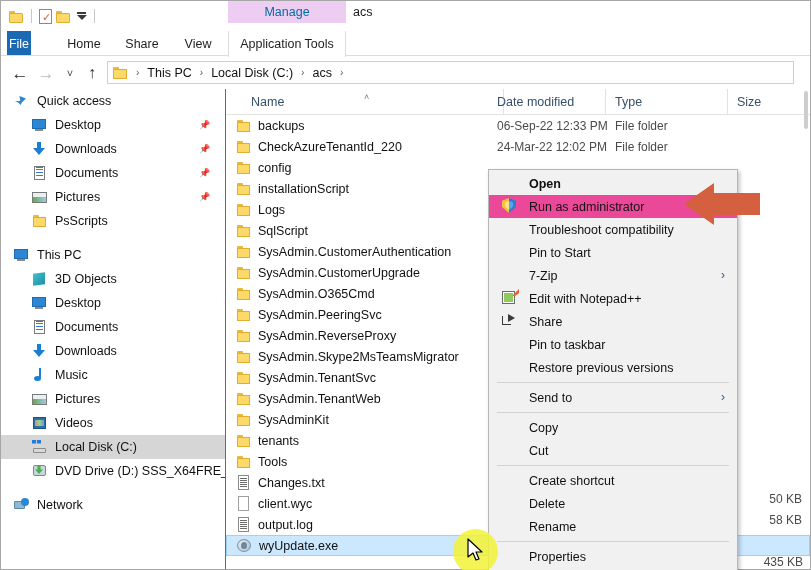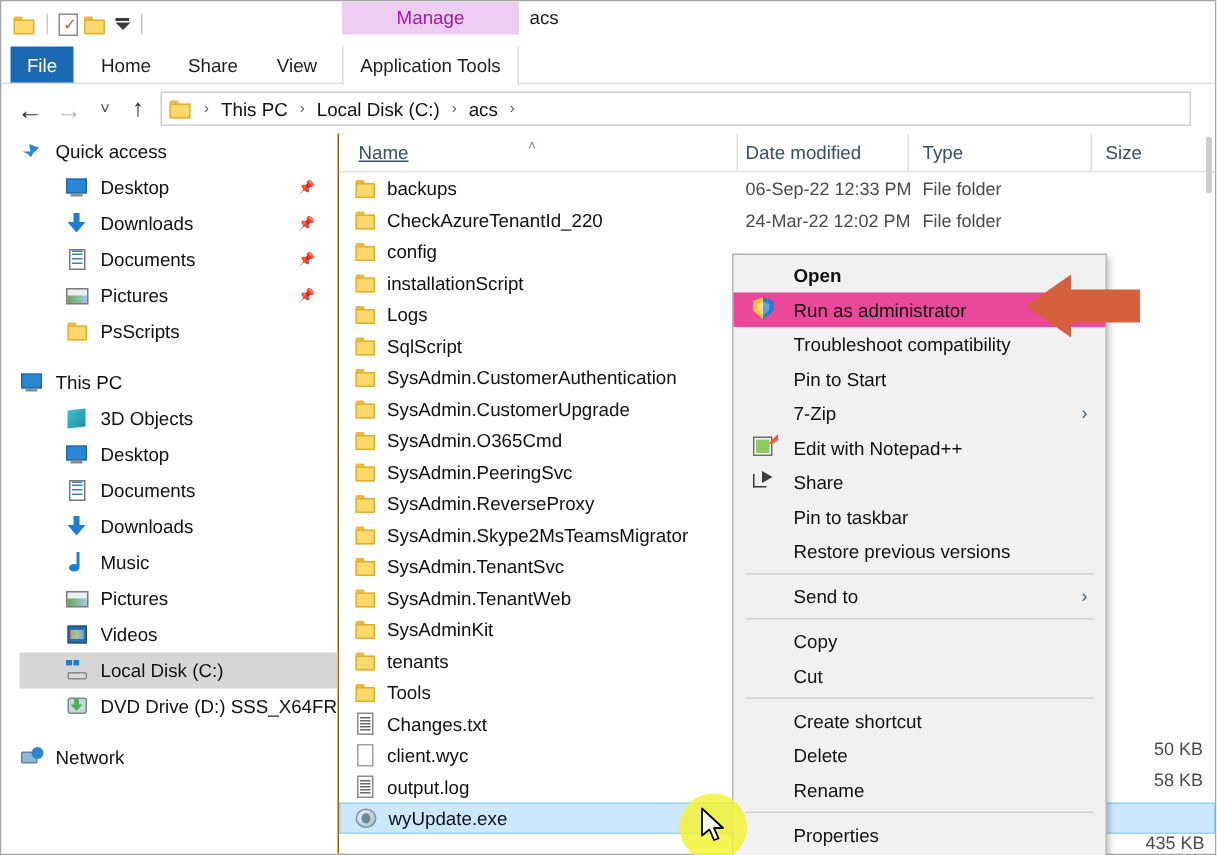--- a/index.html
+++ b/index.html
@@ -18,29 +18,29 @@
   .ico-folder-sm{width:15px;height:13px;position:relative;}
   .ico-folder-sm:before{content:"";position:absolute;left:0;top:1px;width:6px;height:3px;background:#e8b93c;border-radius:1px 1px 0 0;}
   .ico-folder-sm:after{content:"";position:absolute;left:0;top:3px;width:14px;height:10px;background:#fdd96a;border:1px solid #e2ae32;box-sizing:border-box;border-radius:0 1px 1px 1px;}
   .ico-props{width:13px;height:15px;background:#fff;border:1px solid #8a8a8a;position:relative;box-sizing:border-box;}
   .ico-props:after{content:"✓";position:absolute;left:2px;top:1px;font-size:11px;color:#d4603f;line-height:12px;}
   .ico-caret{width:0;height:0;border-left:5px solid transparent;border-right:5px solid transparent;border-top:5px solid #3a3a3a;margin-left:2px;}
   .ico-caret-wrap{display:flex;flex-direction:column;align-items:center;justify-content:center;height:14px;}
   .ico-caret-wrap .bar{width:9px;height:2px;background:#3a3a3a;margin-bottom:1px;}
 
   .ctx-tabgroup{position:absolute;left:227px;top:0;width:118px;height:22px;background:#eecdf2;
-    color:#a21caf;font-size:12.5px;display:flex;align-items:center;justify-content:center;}
+    color:#0369a1;font-size:12.5px;display:flex;align-items:center;justify-content:center;}
   .win-title{position:absolute;left:352px;top:4px;font-size:12.5px;color:#1a1a1a;}
 
   
   .tabbar{position:absolute;left:0;top:30px;width:100%;height:25px;background:#fff;}
   .tabbar:after{content:"";position:absolute;left:0;bottom:0;width:100%;height:1px;background:#dcdcdc;}
   .tab{position:absolute;top:0;height:25px;display:flex;align-items:center;justify-content:center;
        font-size:12.5px;color:#1e1e1e;cursor:default;}
-  .tab.file{left:6px;width:42px;background:#1b68b3;color:#fff;}
+  .tab.file{left:6px;width:24px;background:#1b68b3;color:#fff;}
   .tab.home{left:60px;width:46px;}
   .tab.share{left:118px;width:46px;}
   .tab.view{left:176px;width:42px;}
   .tab.apptools{left:227px;width:118px;border-left:1px solid #dcdcdc;border-right:1px solid #dcdcdc;
     background:#fff;box-sizing:border-box;height:26px;z-index:3;}
 
   
   .addrbar{position:absolute;left:0;top:56px;width:100%;height:32px;background:#fff;}
   .navbtn{position:absolute;top:7px;width:18px;height:18px;display:flex;align-items:center;justify-content:center;
     font-size:15px;color:#4a4a4a;line-height:1;}
@@ -54,21 +54,21 @@
   .crumb-sep{color:#5a5a5a;font-size:10px;padding:0 6px;}
   .crumb-ico{width:15px;height:13px;position:relative;margin-right:2px;}
   .crumb-ico:before{content:"";position:absolute;left:0;top:1px;width:6px;height:3px;background:#e8b93c;border-radius:1px 1px 0 0;}
   .crumb-ico:after{content:"";position:absolute;left:0;top:3px;width:14px;height:10px;background:#fdd96a;border:1px solid #e2ae32;box-sizing:border-box;}
 
   
   .sidebar{position:absolute;left:0;top:88px;width:224px;bottom:0;background:#fff;border-right:5px solid #a16207;
     overflow:hidden;}
   .nav-item{position:relative;height:24px;display:flex;align-items:center;padding-left:12px;font-size:12.5px;color:#111;}
   .nav-item.l1{padding-left:12px;}
-  .nav-item.l2{padding-left:30px;margin-left:12px;}
+  .nav-item.l2{padding-left:30px;}
   .nav-item.selected{background:#d6d6d6;}
   .nav-item .lbl{white-space:nowrap;overflow:hidden;}
   .nav-spacer{height:10px;}
   .pin{position:absolute;right:16px;top:7px;width:10px;height:10px;color:#9a9a9a;font-size:11px;line-height:10px;}
   .ni{width:17px;height:16px;margin-right:7px;position:relative;flex:0 0 17px;}
 
   
   .i-pin-blue:before{content:"";position:absolute;left:2px;top:3px;width:11px;height:9px;background:#2b86d6;
      clip-path:polygon(0% 55%,48% 55%,40% 0%,100% 28%,62% 72%,52% 100%,30% 72%);}
   .i-monitor:before{content:"";position:absolute;left:1px;top:2px;width:14px;height:10px;background:#2b86d6;border:1px solid #1d6bb0;box-sizing:border-box;}
@@ -94,21 +94,21 @@
   .i-dvd:before{content:"";position:absolute;left:2px;top:2px;width:13px;height:11px;background:#c9d6de;border:1px solid #7a8a94;box-sizing:border-box;border-radius:2px;}
   .i-dvd:after{content:"";position:absolute;left:4px;top:3px;width:8px;height:8px;background:#4cb050;clip-path:polygon(50% 100%,0 45%,30% 45%,30% 0,70% 0,70% 45%,100% 45%);}
   .i-network:before{content:"";position:absolute;left:1px;top:4px;width:11px;height:8px;background:#8fb8d8;border:1px solid #5a86a8;box-sizing:border-box;border-radius:1px;}
   .i-network:after{content:"";position:absolute;left:8px;top:1px;width:8px;height:8px;background:#2b86d6;border-radius:50%;}
 
   
   .filelist{position:absolute;left:225px;top:88px;right:0;bottom:0;background:#fff;overflow:hidden;}
   .colhead{position:relative;height:25px;background:#fff;border-bottom:1px solid #e2e2e2;}
   .ch{position:absolute;top:0;height:25px;display:flex;align-items:center;font-size:12.5px;color:#36506b;
      border-right:1px solid #e2e2e2;box-sizing:border-box;padding-left:9px;}
-  .ch.name{left:4px;width:262px;text-decoration:underline;}
+  .ch.name{left:16px;width:262px;}
   .ch.date{left:262px;width:118px;}
   .ch.type{left:380px;width:122px;}
   .ch.size{left:502px;width:84px;border-right:none;}
   .sortcaret{position:absolute;left:122px;top:3px;font-size:9px;color:#6b7f94;}
 
   .rows{position:relative;}
   .row{position:relative;height:21px;display:flex;align-items:center;font-size:12.5px;color:#111;}
   .row.selected{background:#cce8ff;border:1px solid #9cd2f7;box-sizing:border-box;}
   .row .nm{position:absolute;left:9px;display:flex;align-items:center;}
   .row .dt{position:absolute;left:271px;color:#4a4a4a;font-size:12px;}

